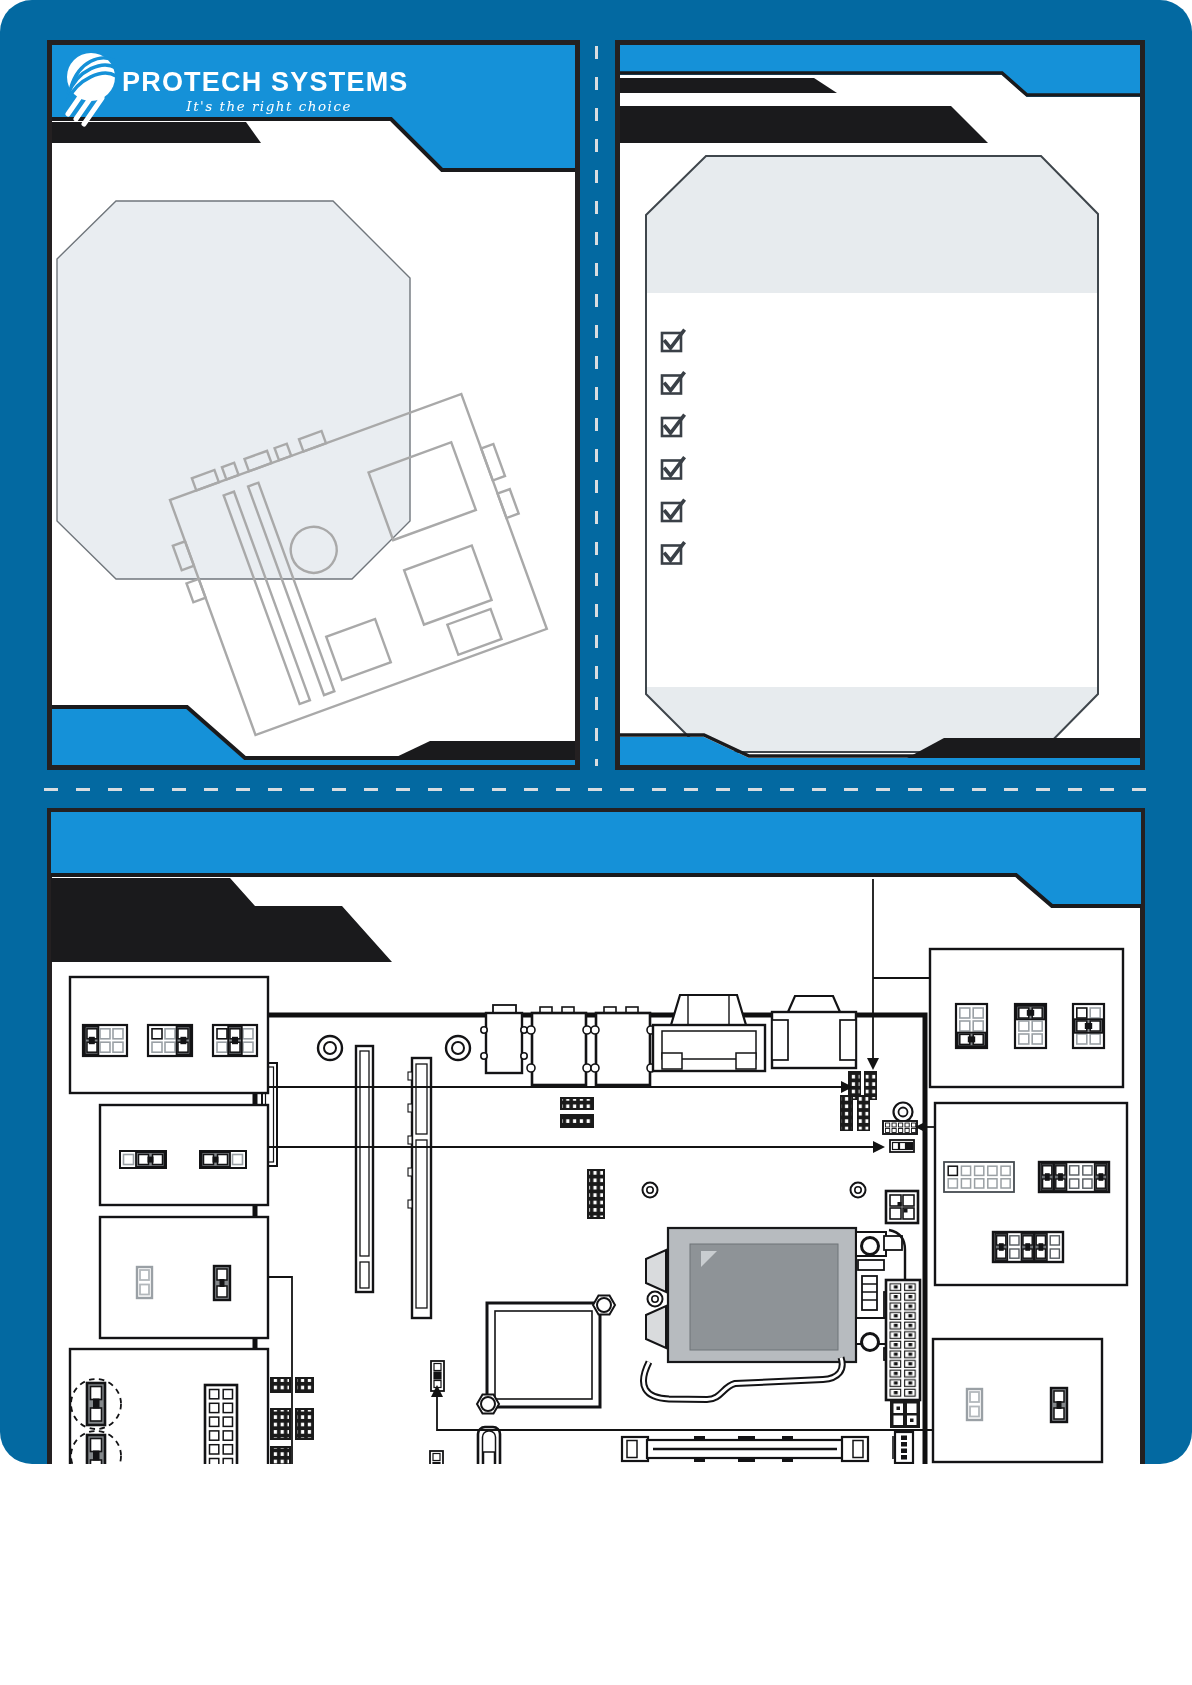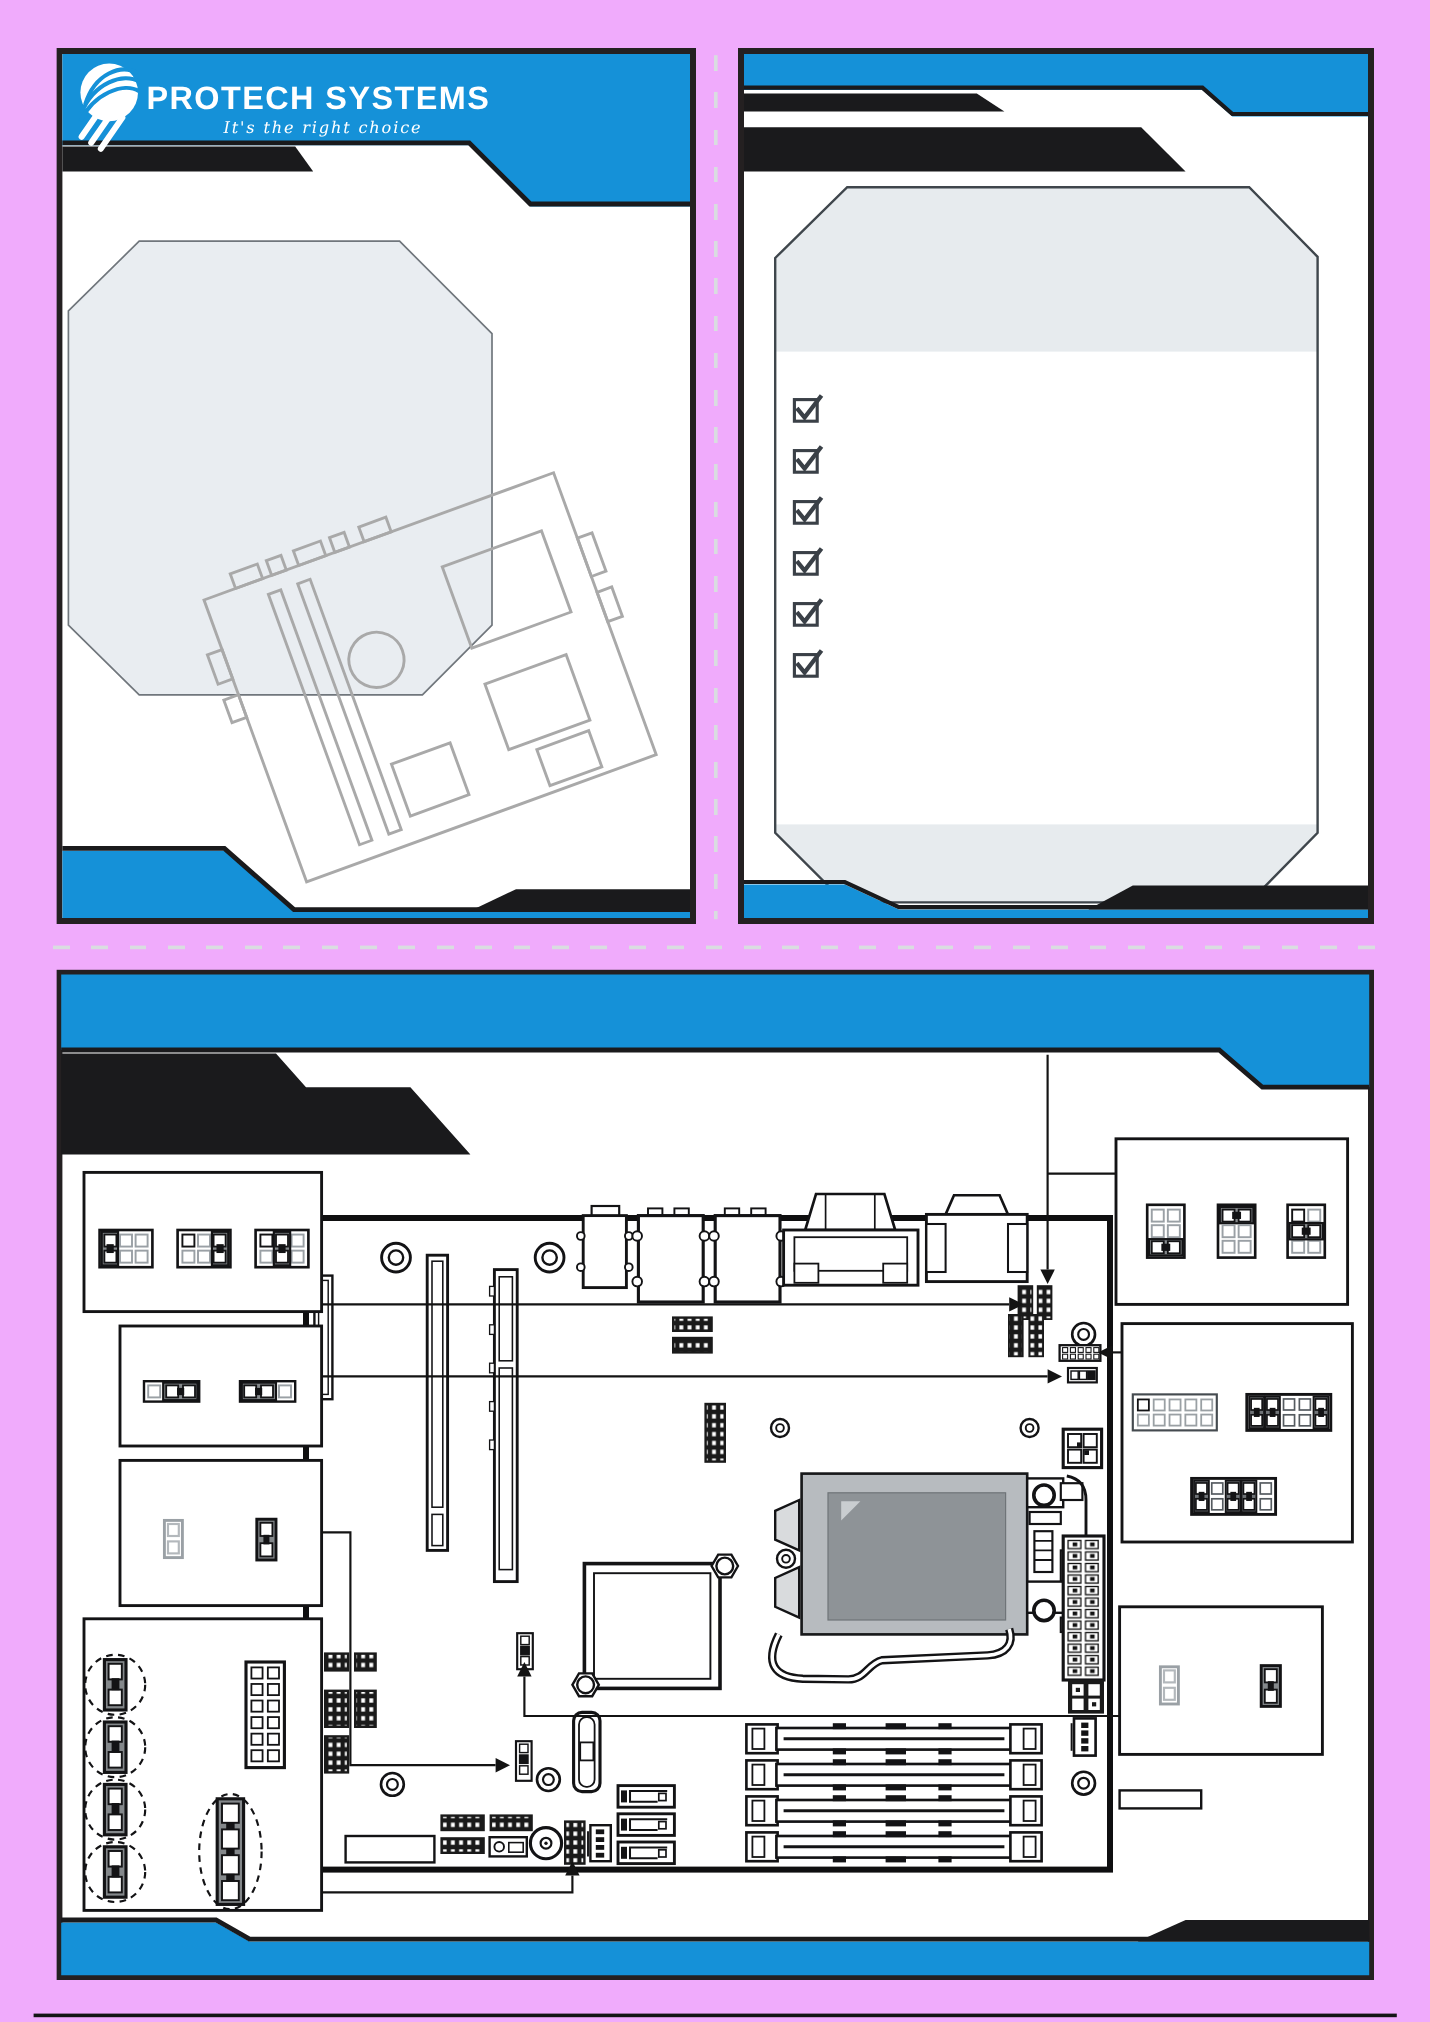--- a/index.html
+++ b/index.html
@@ -1,17 +1,17 @@
 <!DOCTYPE html>
 <html><head>
 <meta charset="utf-8">
 <style>
   html,body{margin:0;padding:0;background:#fff;}
-  .page{position:relative;width:1192px;height:1685px;background:#f0abfc;overflow:hidden;
-        font-family:"Liberation Sans",sans-serif;}
+  .page{position:relative;width:1192px;height:1464px;background:#0369a1;overflow:hidden;
+        font-family:"Liberation Sans",sans-serif;border-radius:32px;}
   svg.panel{position:absolute;}
   .vdash{position:absolute;left:595px;top:46px;width:3px;height:720px;
          background:repeating-linear-gradient(180deg,#d9dde0 0 13px,transparent 13px 31px);}
   .hdash{position:absolute;left:44px;top:788px;width:1102px;height:3px;
          background:repeating-linear-gradient(90deg,#d9dde0 0 14px,transparent 14px 32px);}
   .trim{position:absolute;left:28px;top:1678px;width:1136px;height:3px;background:#141414;}
   text{font-family:"Liberation Sans",sans-serif;}
   .tagline{font-family:"DejaVu Serif",serif;font-style:italic;}
 </style>
 </head>

